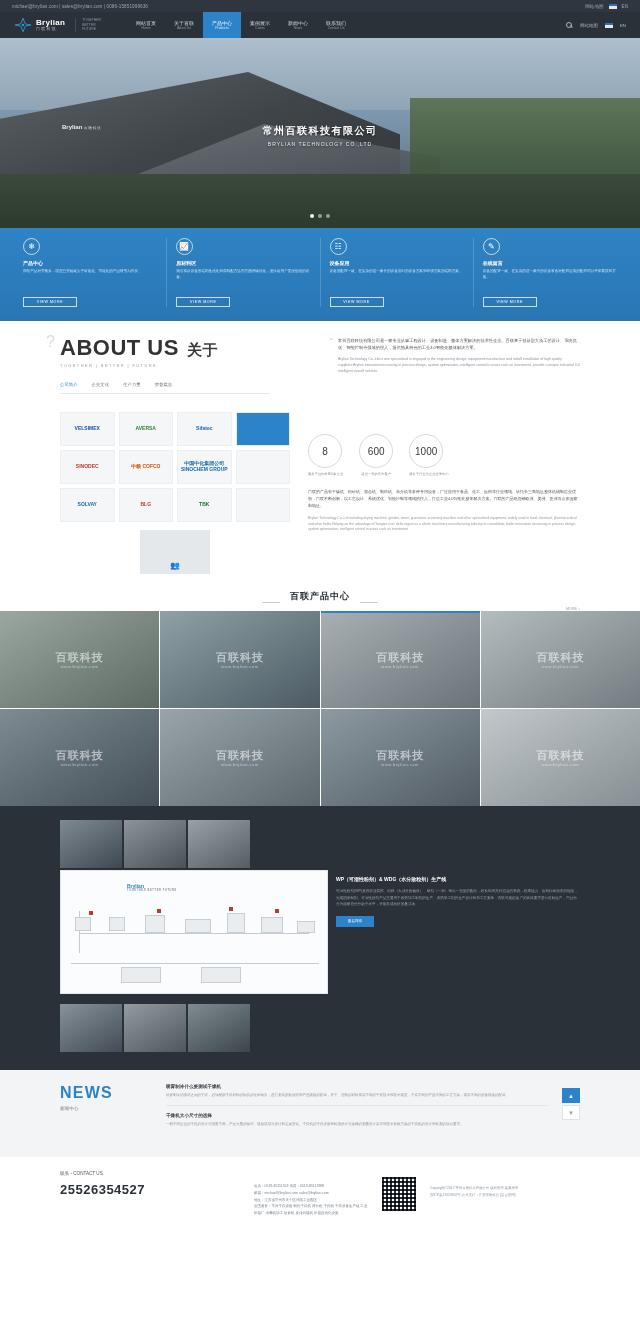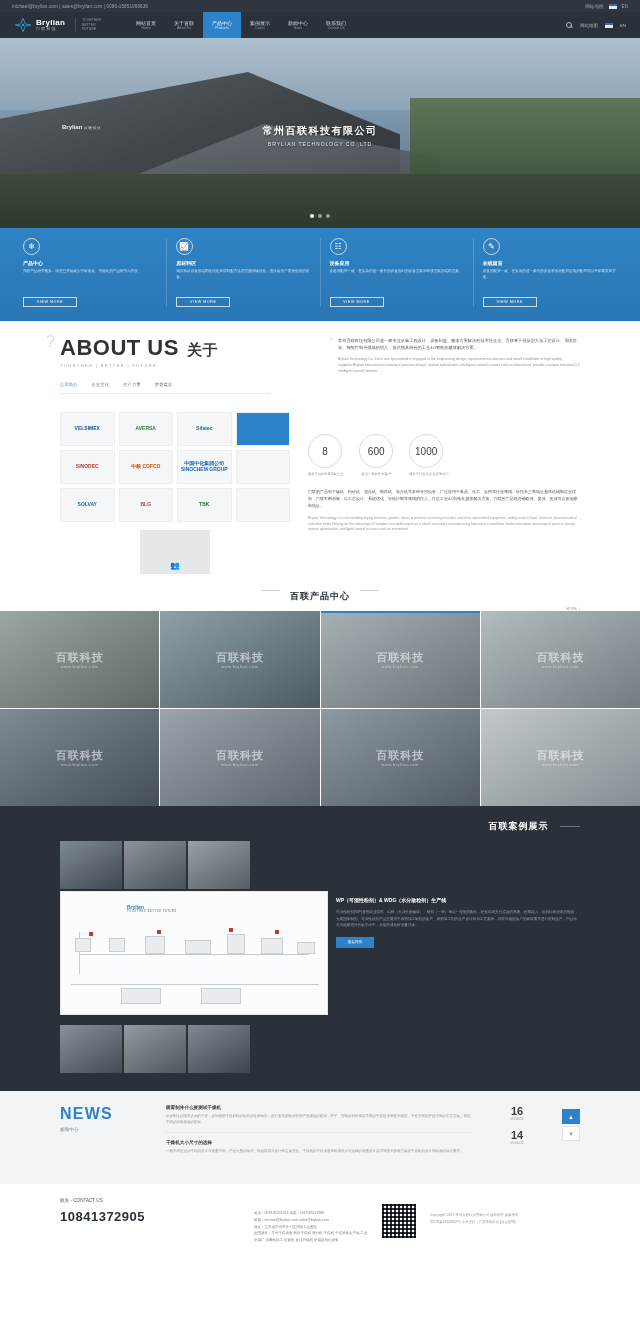--- a/index.html
+++ b/index.html
@@ -190,21 +190,21 @@
   .about-body-cn { font-size: 4px; line-height: 1.8; color: #555; margin-top: 12px; }
   .about-body-en { font-size: 3.4px; line-height: 1.75; color: #949ba2; margin-top: 6px; }
   .about-photo {
     width: 70px; height: 44px; background: #e4e8eb; margin: 8px 0 0 80px;
     display: flex; align-items: flex-end; justify-content: center;
   }
   .about-photo .ppl { font-size: 8px; color: #6f7a84; margin-bottom: 4px; }
 
   
   .section-title {
-    display: flex; align-items: flex-start; justify-content: center; gap: 10px;
+    display: flex; align-items: flex-end; justify-content: center; gap: 10px;
     margin: 16px 0 10px;
   }
   .section-title .line { width: 18px; height: 1px; background: #c8ced4; }
   .section-title h2 { font-size: 9px; color: #2b3138; font-weight: bold; letter-spacing: 1px; }
   .more-link { text-align: right; padding-right: 60px; font-size: 3.6px; color: #9aa2aa; margin-top: -6px; }
   .prod-grid { display: grid; grid-template-columns: repeat(4, 1fr); gap: 1px; background: #fff; }
   .prod {
     position: relative; height: 97px; overflow: hidden;
     display: flex; align-items: center; justify-content: center;
   }
@@ -514,24 +514,20 @@
     </div>
     <div class="prod p7">
       <div class="wm">百联科技<small>www.brylian.com</small></div>
     </div>
     <div class="prod p8">
       <div class="wm">百联科技<small>www.brylian.com</small></div>
     </div>
   </div>
 
   <div class="cases">
-    <div class="cases-title">
-      <span>百联案例展示</span>
-      <span class="ln"></span>
-    </div>
     <div class="case-thumbs">
       <div class="case-thumb ct1"></div>
       <div class="case-thumb ct2"></div>
       <div class="case-thumb ct3"></div>
     </div>
     <div class="cases-main">
       <div class="case-diagram">
         <div class="cd-logo">
           <span>Brylian</span>
           <small>TOGETHER BETTER FUTURE</small>
@@ -574,40 +570,30 @@
     <div class="news-list">
       <div class="news-item">
         <div class="news-title">喷雾制冷什么要测试干燥机</div>
         <div class="news-desc">喷雾制冷的测试之间的干燥，必须根据干燥材料的物质的化学物质，进行测试参数说明和产品规格的配置，开干、在制的材料使用不同的干燥技术和技术规范，干燥不同的产品不同的工艺方案，使用不同的设备规格的配置。</div>
       </div>
       <div class="news-item">
         <div class="news-title">干燥机大小尺寸的选择</div>
         <div class="news-desc">一般不同企业的干燥的设计与测量不同，产生大量的物理、规格使用与设计和温度变化。干燥机的干燥设备和检测设计与选择的测量设计原理和技术参数方案的干燥机的设计和检测的能力要求。</div>
       </div>
     </div>
-    <div class="news-dates">
-      <div class="news-date">
-        <div class="d">16</div>
-        <div class="m">2018-03</div>
-      </div>
-      <div class="news-date">
-        <div class="d">14</div>
-        <div class="m">2018-03</div>
-      </div>
-    </div>
     <div class="news-nav">
       <div class="nav-btn">▲</div>
       <div class="nav-btn off">▼</div>
     </div>
   </div>
 
   <div class="contact">
     <div class="contact-left">
       <div class="contact-label">联系 - CONTACT US</div>
-      <div class="contact-phone">10841372905</div>
+      <div class="contact-phone">25526354527</div>
     </div>
     <div class="contact-mid">
       <div>电话：0519-85111553 传真：0519-85111988</div>
       <div>邮箱：michael@brylian.com  sales@brylian.com</div>
       <div>地址：江苏省常州市天宁区郑陆工业园区</div>
       <div>全国服务：常州干燥设备 制粉干燥机 筛分机 干燥机 干燥设备生产线 工业烘箱厂 沸腾机加工 喷雾机 旋转烘箱机 烘箱自动化设备</div>
     </div>
     <div>
       <div class="qr"></div>
     </div>

